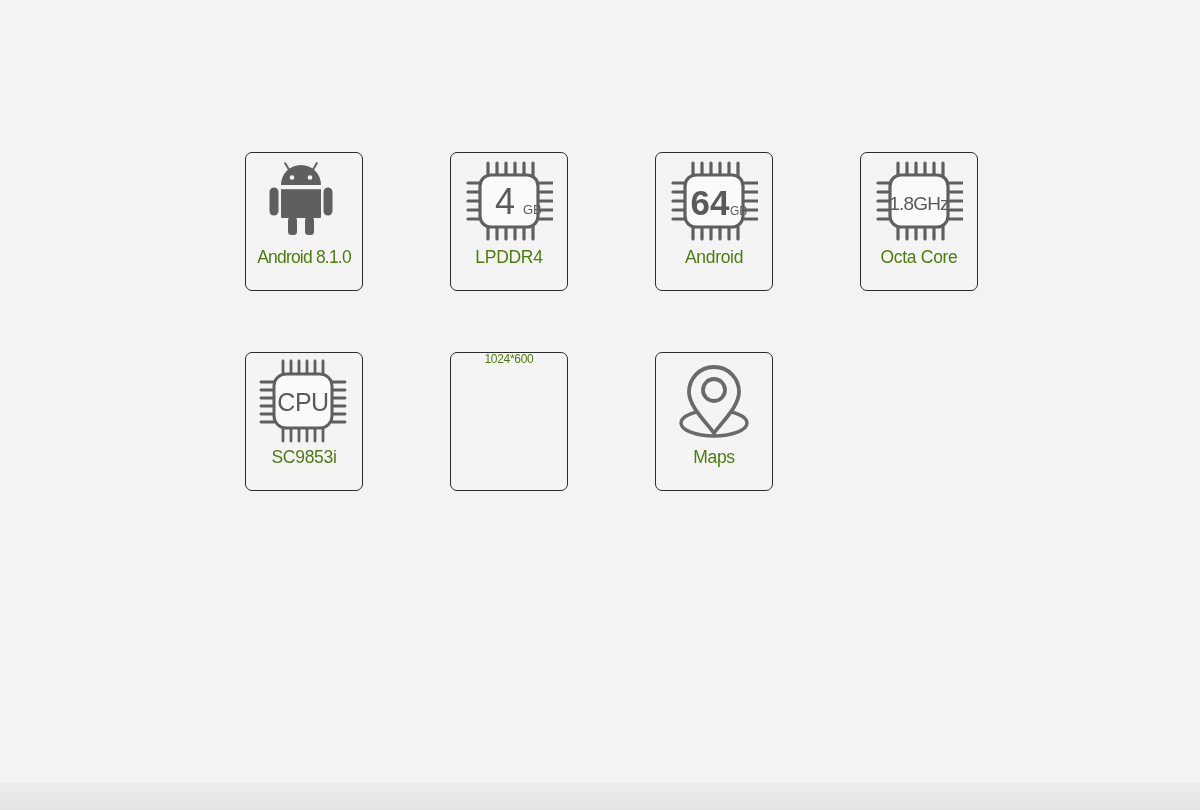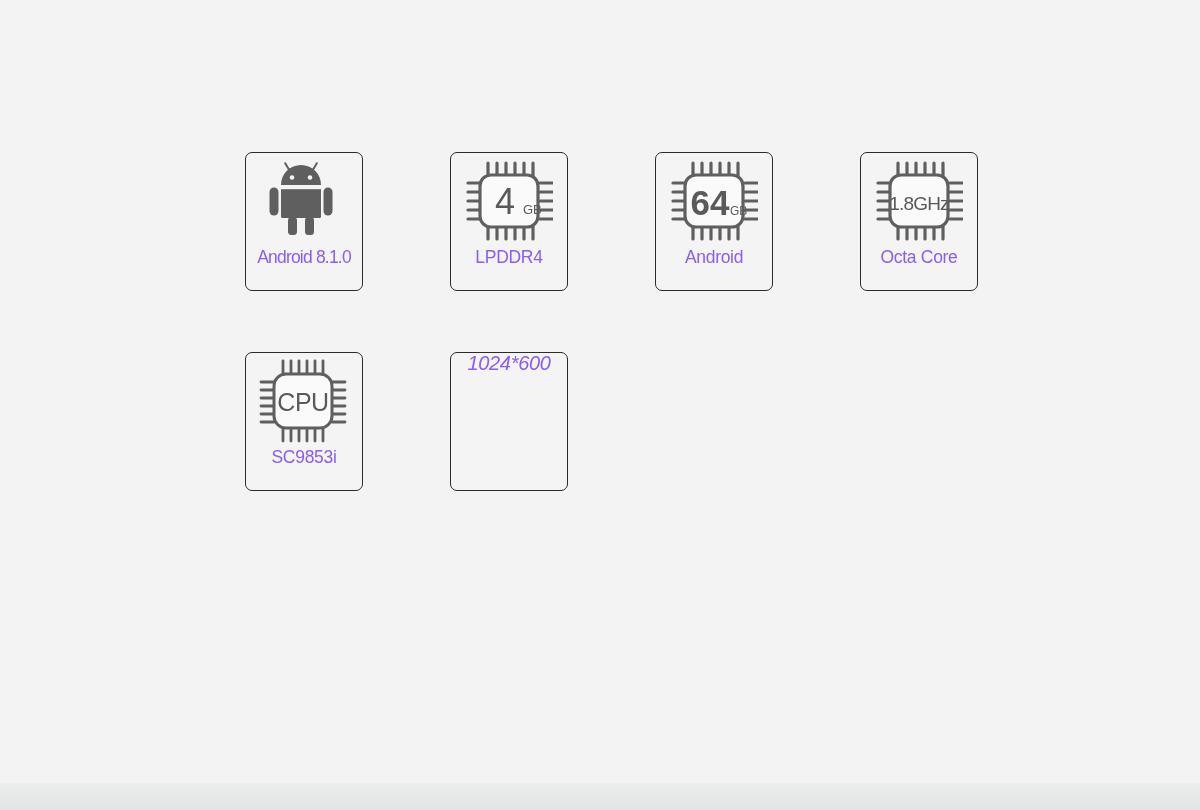--- a/index.html
+++ b/index.html
@@ -55,33 +55,32 @@
     width: 100%;
     display: flex;
     align-items: center;
     justify-content: center;
   }
   .tile-icon svg {
     display: block;
   }
   .tile-label {
     font-size: 17.5px;
-    color: #8b5cf6;
+    color: #4d7c0f;
     letter-spacing: -0.3px;
     line-height: 1;
     text-align: center;
     white-space: nowrap;
     font-family: "Liberation Sans", sans-serif;
   }
   .tile-label.tight {
     letter-spacing: -0.8px;
   }
   .tile-label.small {
-    font-size: 20px;
-    font-style: italic;
+    font-size: 12px;
   }
 </style>
 </head>
 <body>
 
 <div class="page">
 
   <div class="grid">
 
     <div class="tile">
@@ -245,19 +244,29 @@
       <div class="tile-label">SC9853i</div>
     </div>
 
 
 
     <div class="tile">
       <div class="tile-label small">1024*600</div>
     </div>
 
 
+    <div class="tile">
+      <div class="tile-icon">
+        <svg width="78" height="80" viewBox="0 0 78 80">
+          <ellipse cx="39" cy="62" rx="33" ry="13" fill="none" stroke="#6a6a6a" stroke-width="3.4"></ellipse>
+          <path d="M39 6 C 24 6, 14 18, 14 31 C 14 45, 30 60, 39 72 C 48 60, 64 45, 64 31 C 64 18, 54 6, 39 6 Z" fill="#f5f4f4" stroke="#6a6a6a" stroke-width="3.8"></path>
+          <circle cx="39" cy="29" r="11" fill="none" stroke="#6a6a6a" stroke-width="3.8"></circle>
+        </svg>
+      </div>
+      <div class="tile-label">Maps</div>
+    </div>
 
 
 
   </div>
 
   <div class="bottom-band"></div>
 </div>
 
 </body></html>

